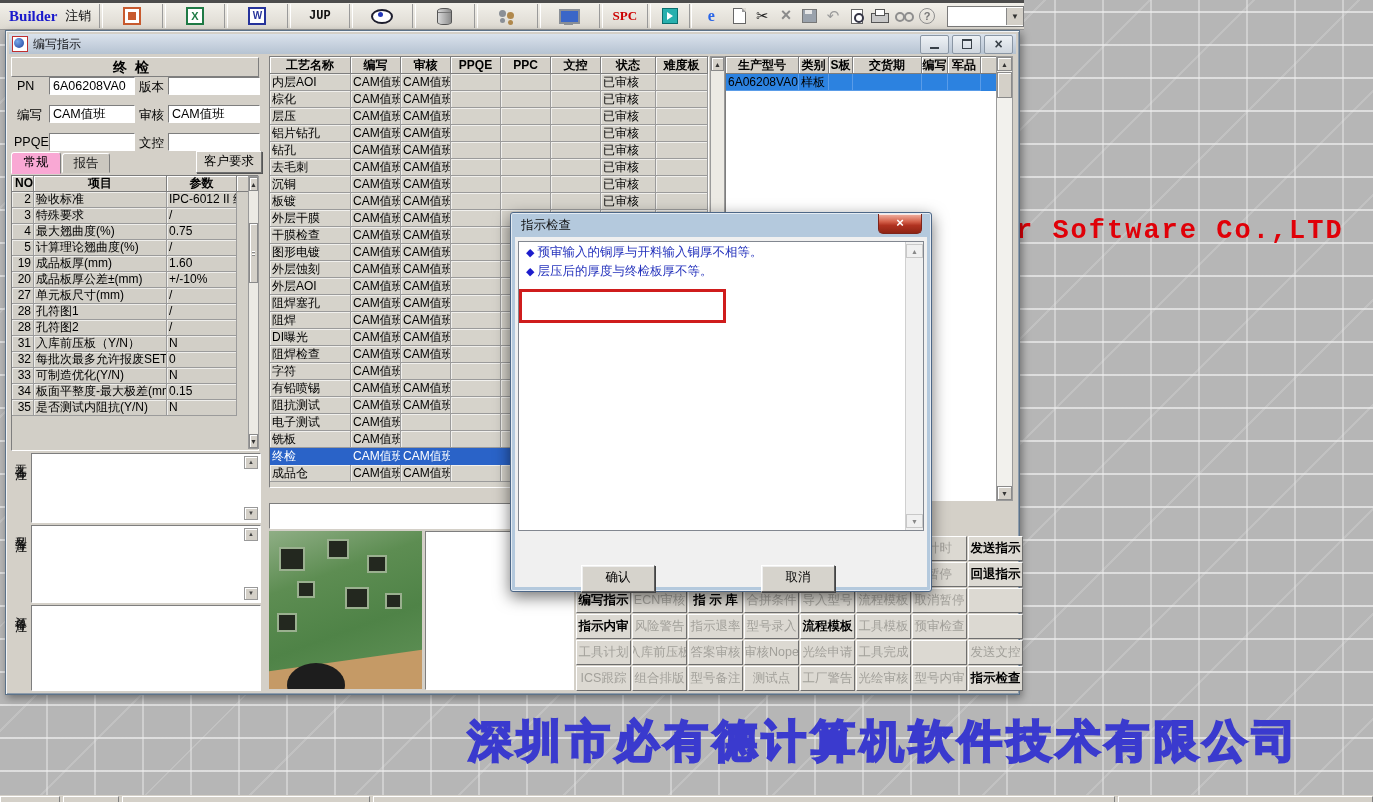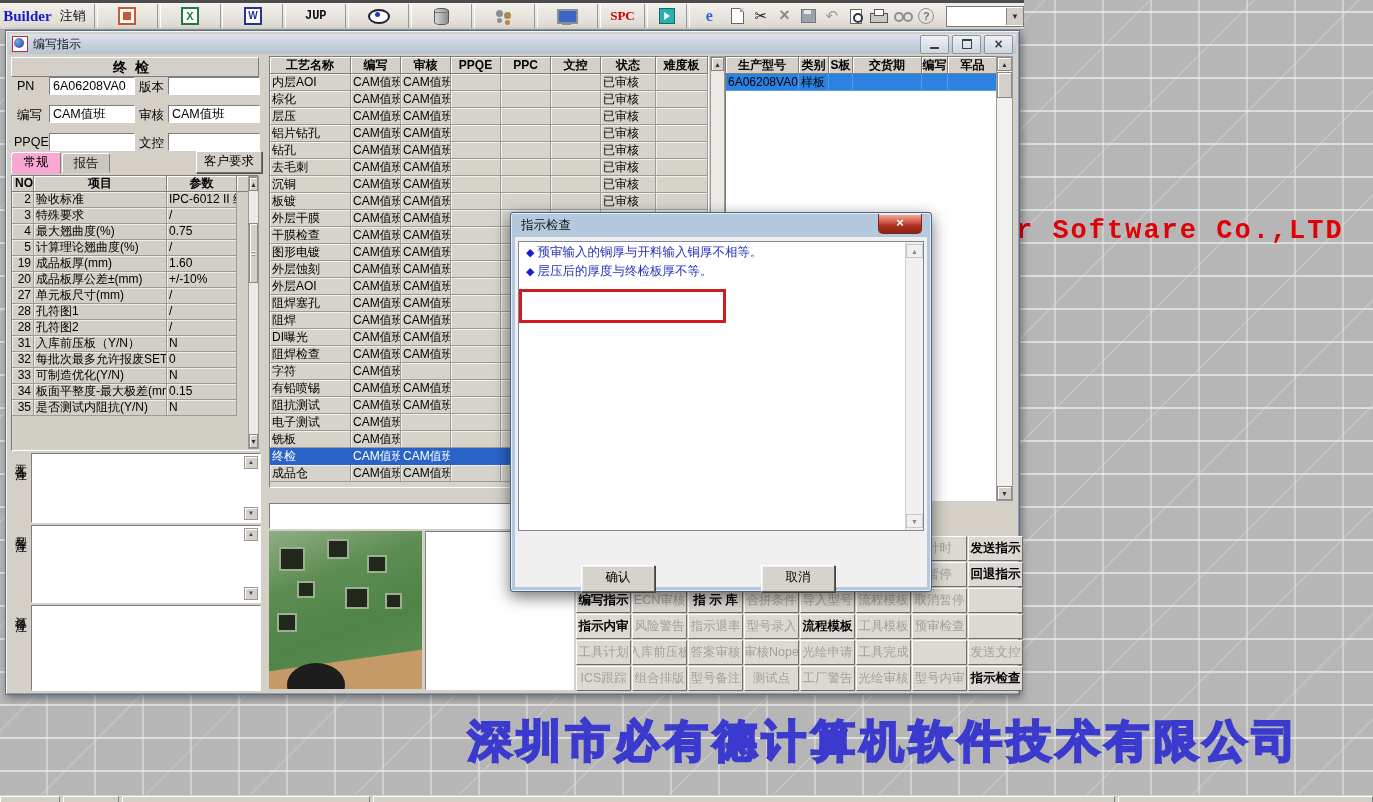--- a/index.html
+++ b/index.html
@@ -18,21 +18,21 @@
   .company{position:absolute;left:468px;top:712px;width:760px;z-index:1;text-align:center;
     font-size:44px;font-weight:bold;letter-spacing:5px;white-space:nowrap;
     color:rgba(186,194,246,.45);-webkit-text-stroke:2.4px #3a3ace;}
   .statusbar{position:absolute;left:0;top:795px;width:1373px;height:10px;z-index:3;
     background:#d4d0c8;display:flex;gap:3px;padding-top:1px;box-sizing:border-box}
   .sseg{background:#d4d0c8;border:1px solid #808080;border-color:#fff #808080 #808080 #fff;height:10px}
 
   
   .toolbar{position:absolute;left:0;top:0;width:1024px;height:30px;z-index:2;
     background:linear-gradient(#f2f0ea,#ddd9d1);border-top:3px solid #4c4c4c;
-    border-bottom:1px solid #9a9a9a;display:flex;align-items:center;box-sizing:border-box;padding-left:0}
+    border-bottom:1px solid #9a9a9a;display:flex;align-items:center;box-sizing:border-box;padding-left:6px}
   .titem{height:24px;display:flex;align-items:center;justify-content:center;font-size:13px;color:#111}
   .t-wide{width:56px}.t-med{width:34px}.t-sm{width:25px}
   .builder{font-family:"Liberation Serif","DejaVu Serif",serif;color:#1a1acc;font-weight:bold;font-size:15px;width:58px}
   .logout{width:38px}
   .jup{font-family:"Liberation Mono",monospace;font-size:12px;font-weight:bold;width:56px}
   .spc{font-family:"Liberation Serif",serif;color:#cc0000;font-weight:bold;width:40px;font-size:13px}
   .tsep{width:2px;height:24px;border-left:1px solid #9a9a9a;border-right:1px solid #fff;margin:0 3px}
   .tcombo{width:80px;height:19px;background:#fff;border:1px solid #7a7a7a;margin-left:8px;
     display:flex;align-items:center;justify-content:flex-end}
   .combo-arrow{width:16px;height:17px;background:#d4d0c8;border-left:1px solid #888;font-size:8px;
@@ -136,21 +136,21 @@
   .proc .c1,.proc .c2,.proc .c3,.proc .c4,.proc .c5{width:50px}
   .proc .c6{width:55px}
   .proc .c7{flex:1}
   .proc .sel{background:#2a63c8}
   .proc .sel .tcell{border-color:#2a63c8;box-shadow:none}
 
   
   .mtab{left:719px;top:25px;width:288px;height:445px;background:#fff}
   .mtab .hcell,.mtab .tcell{height:17px;line-height:16px}
   .mtab .c0{width:73px}.mtab .c1{width:30px}.mtab .c2{width:24px}.mtab .c3{width:69px}
-  .mtab .c4{width:26px}.mtab .c5{width:50px}
+  .mtab .c4{width:26px}.mtab .c5{width:33px}
   .mtab .hfill{flex:1}
   .mtab .trow{background:#2c82e0}
   .mtab .tcell{border-color:#5a9ce8;box-shadow:none}
 
   
   .vscroll{position:absolute;background:#eceae4;border:1px solid #9a9a9a;box-sizing:border-box}
   .sarr{position:absolute;left:0;right:0;height:14px;background:#d4d0c8;border:1px solid #8a8a8a;
     box-shadow:inset 1px 1px 0 #fff;font-size:7px;text-align:center;line-height:13px;color:#333;box-sizing:border-box}
   .sthumb{position:absolute;left:0;right:0;background:#d4d0c8;border:1px solid #8a8a8a;box-shadow:inset 1px 1px 0 #fff;box-sizing:border-box}
   .grip{position:absolute;left:2px;right:2px;top:50%;height:6px;margin-top:-3px;

